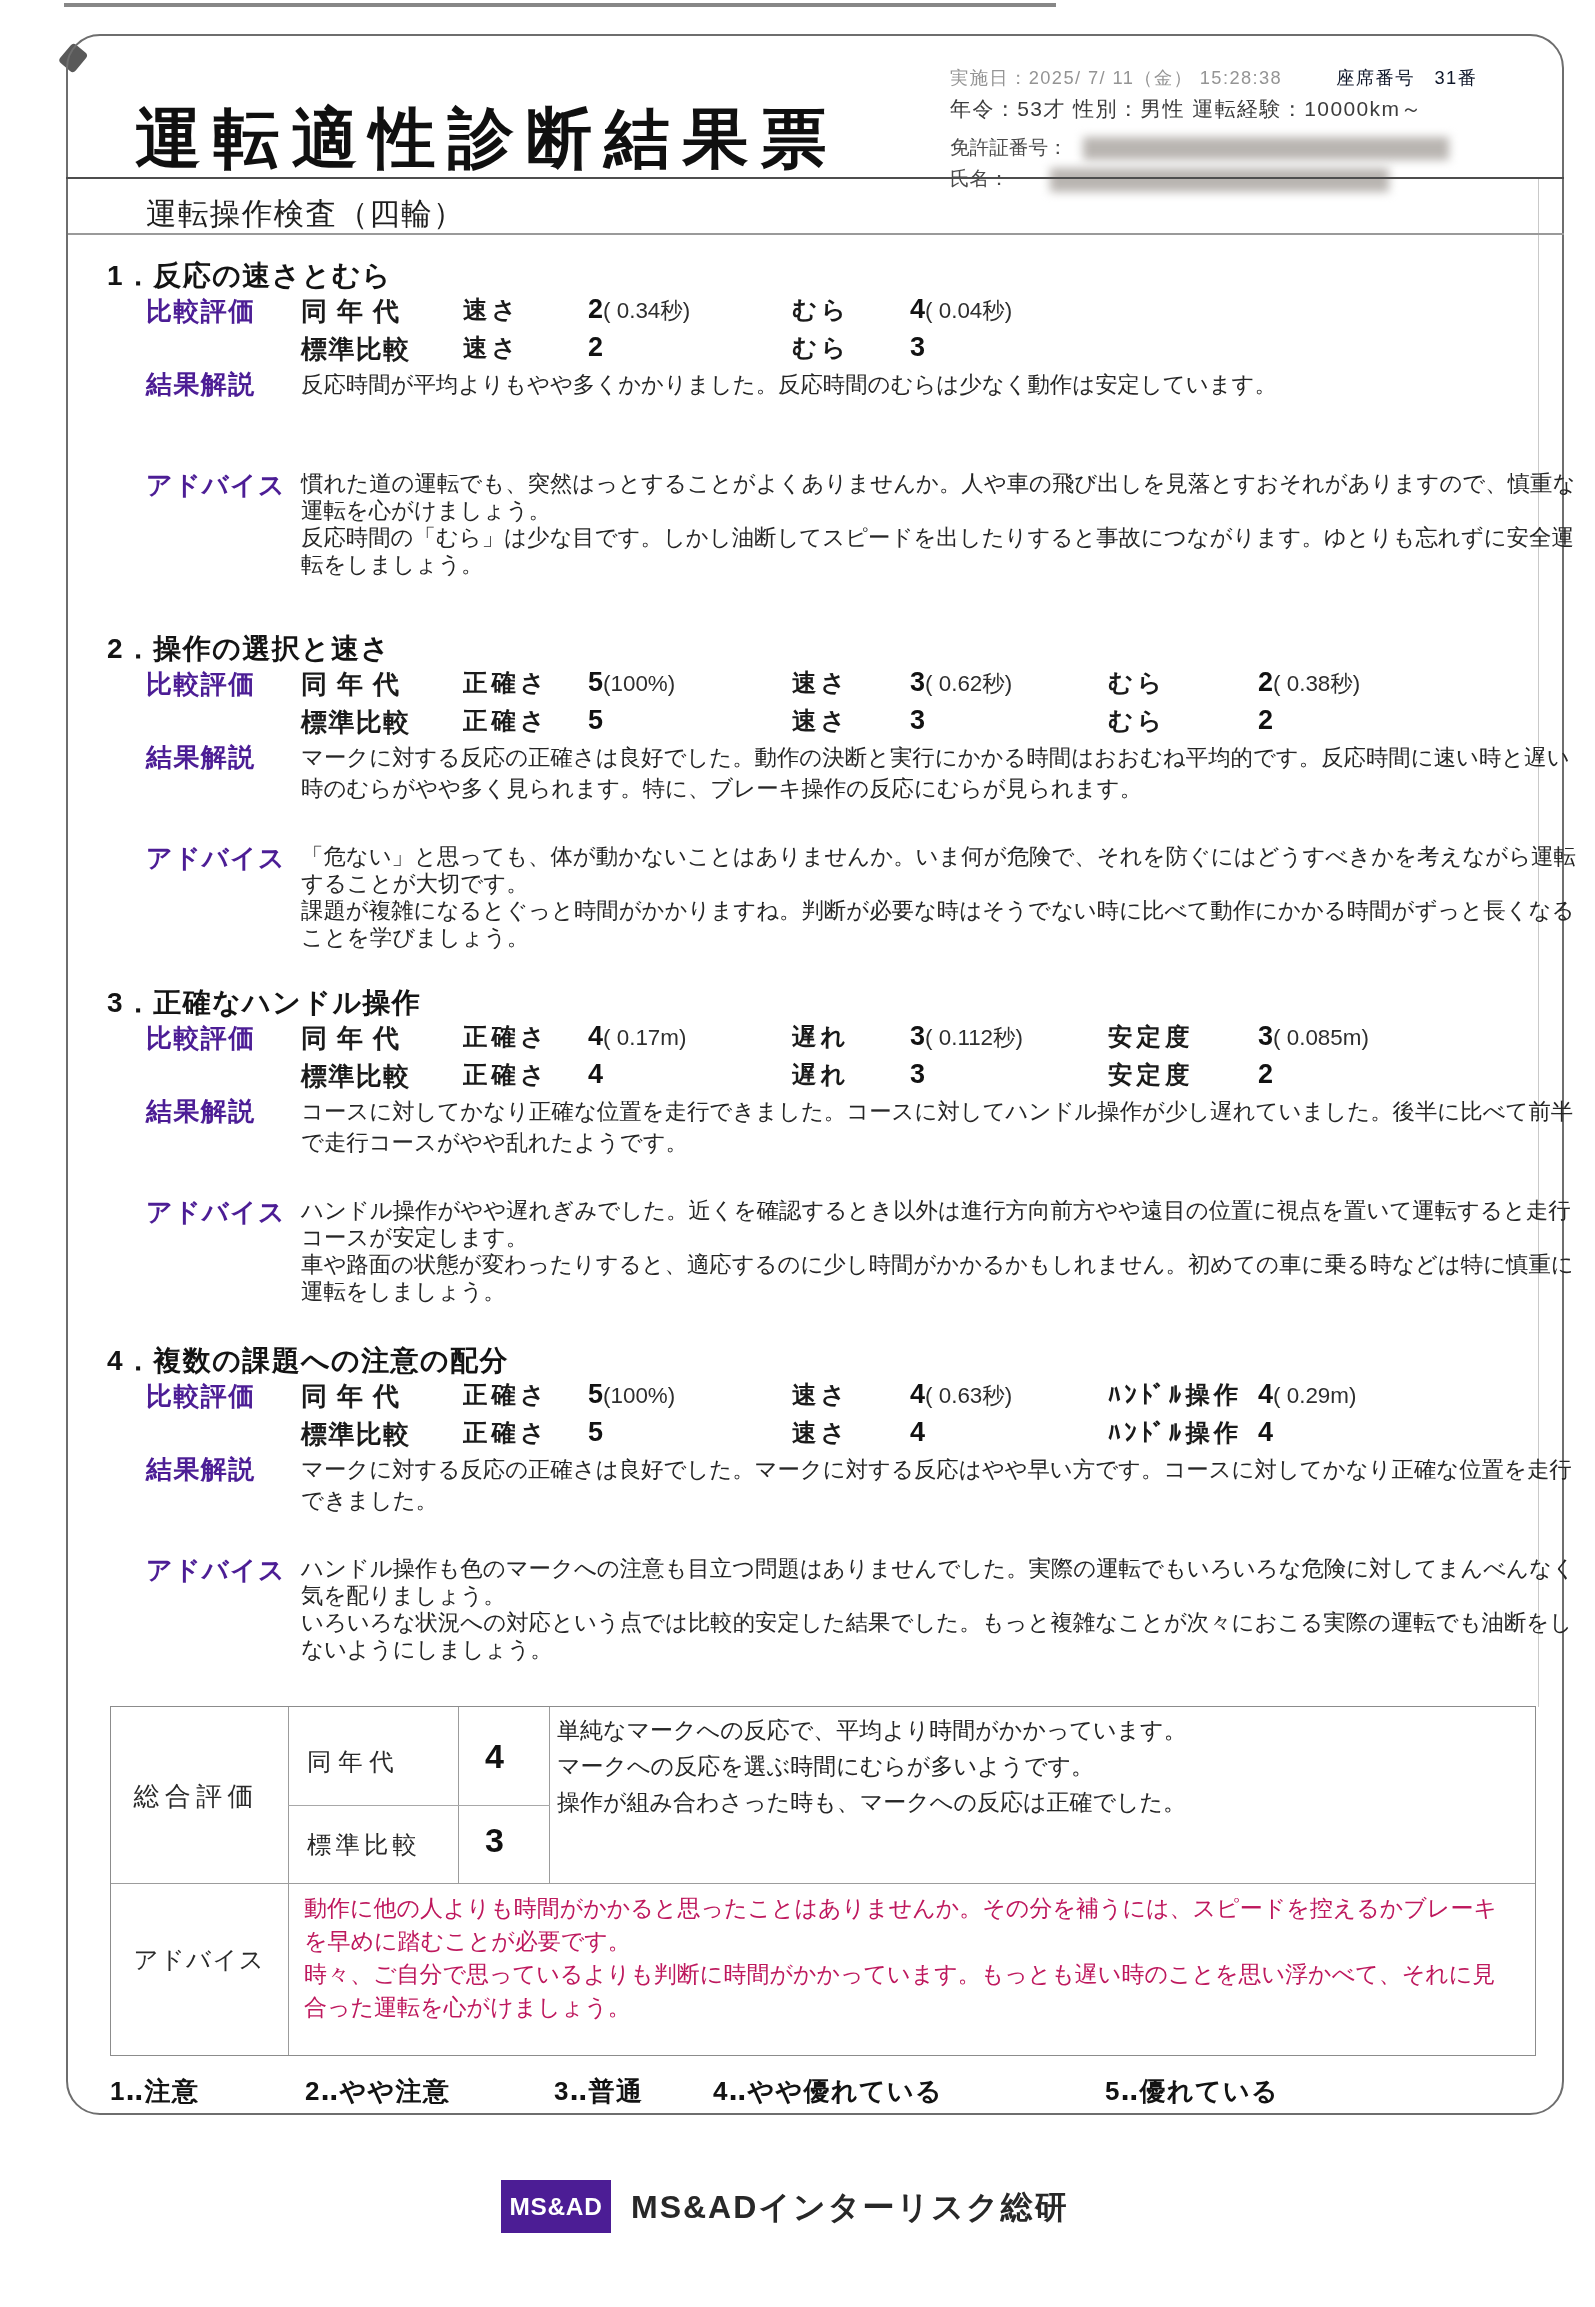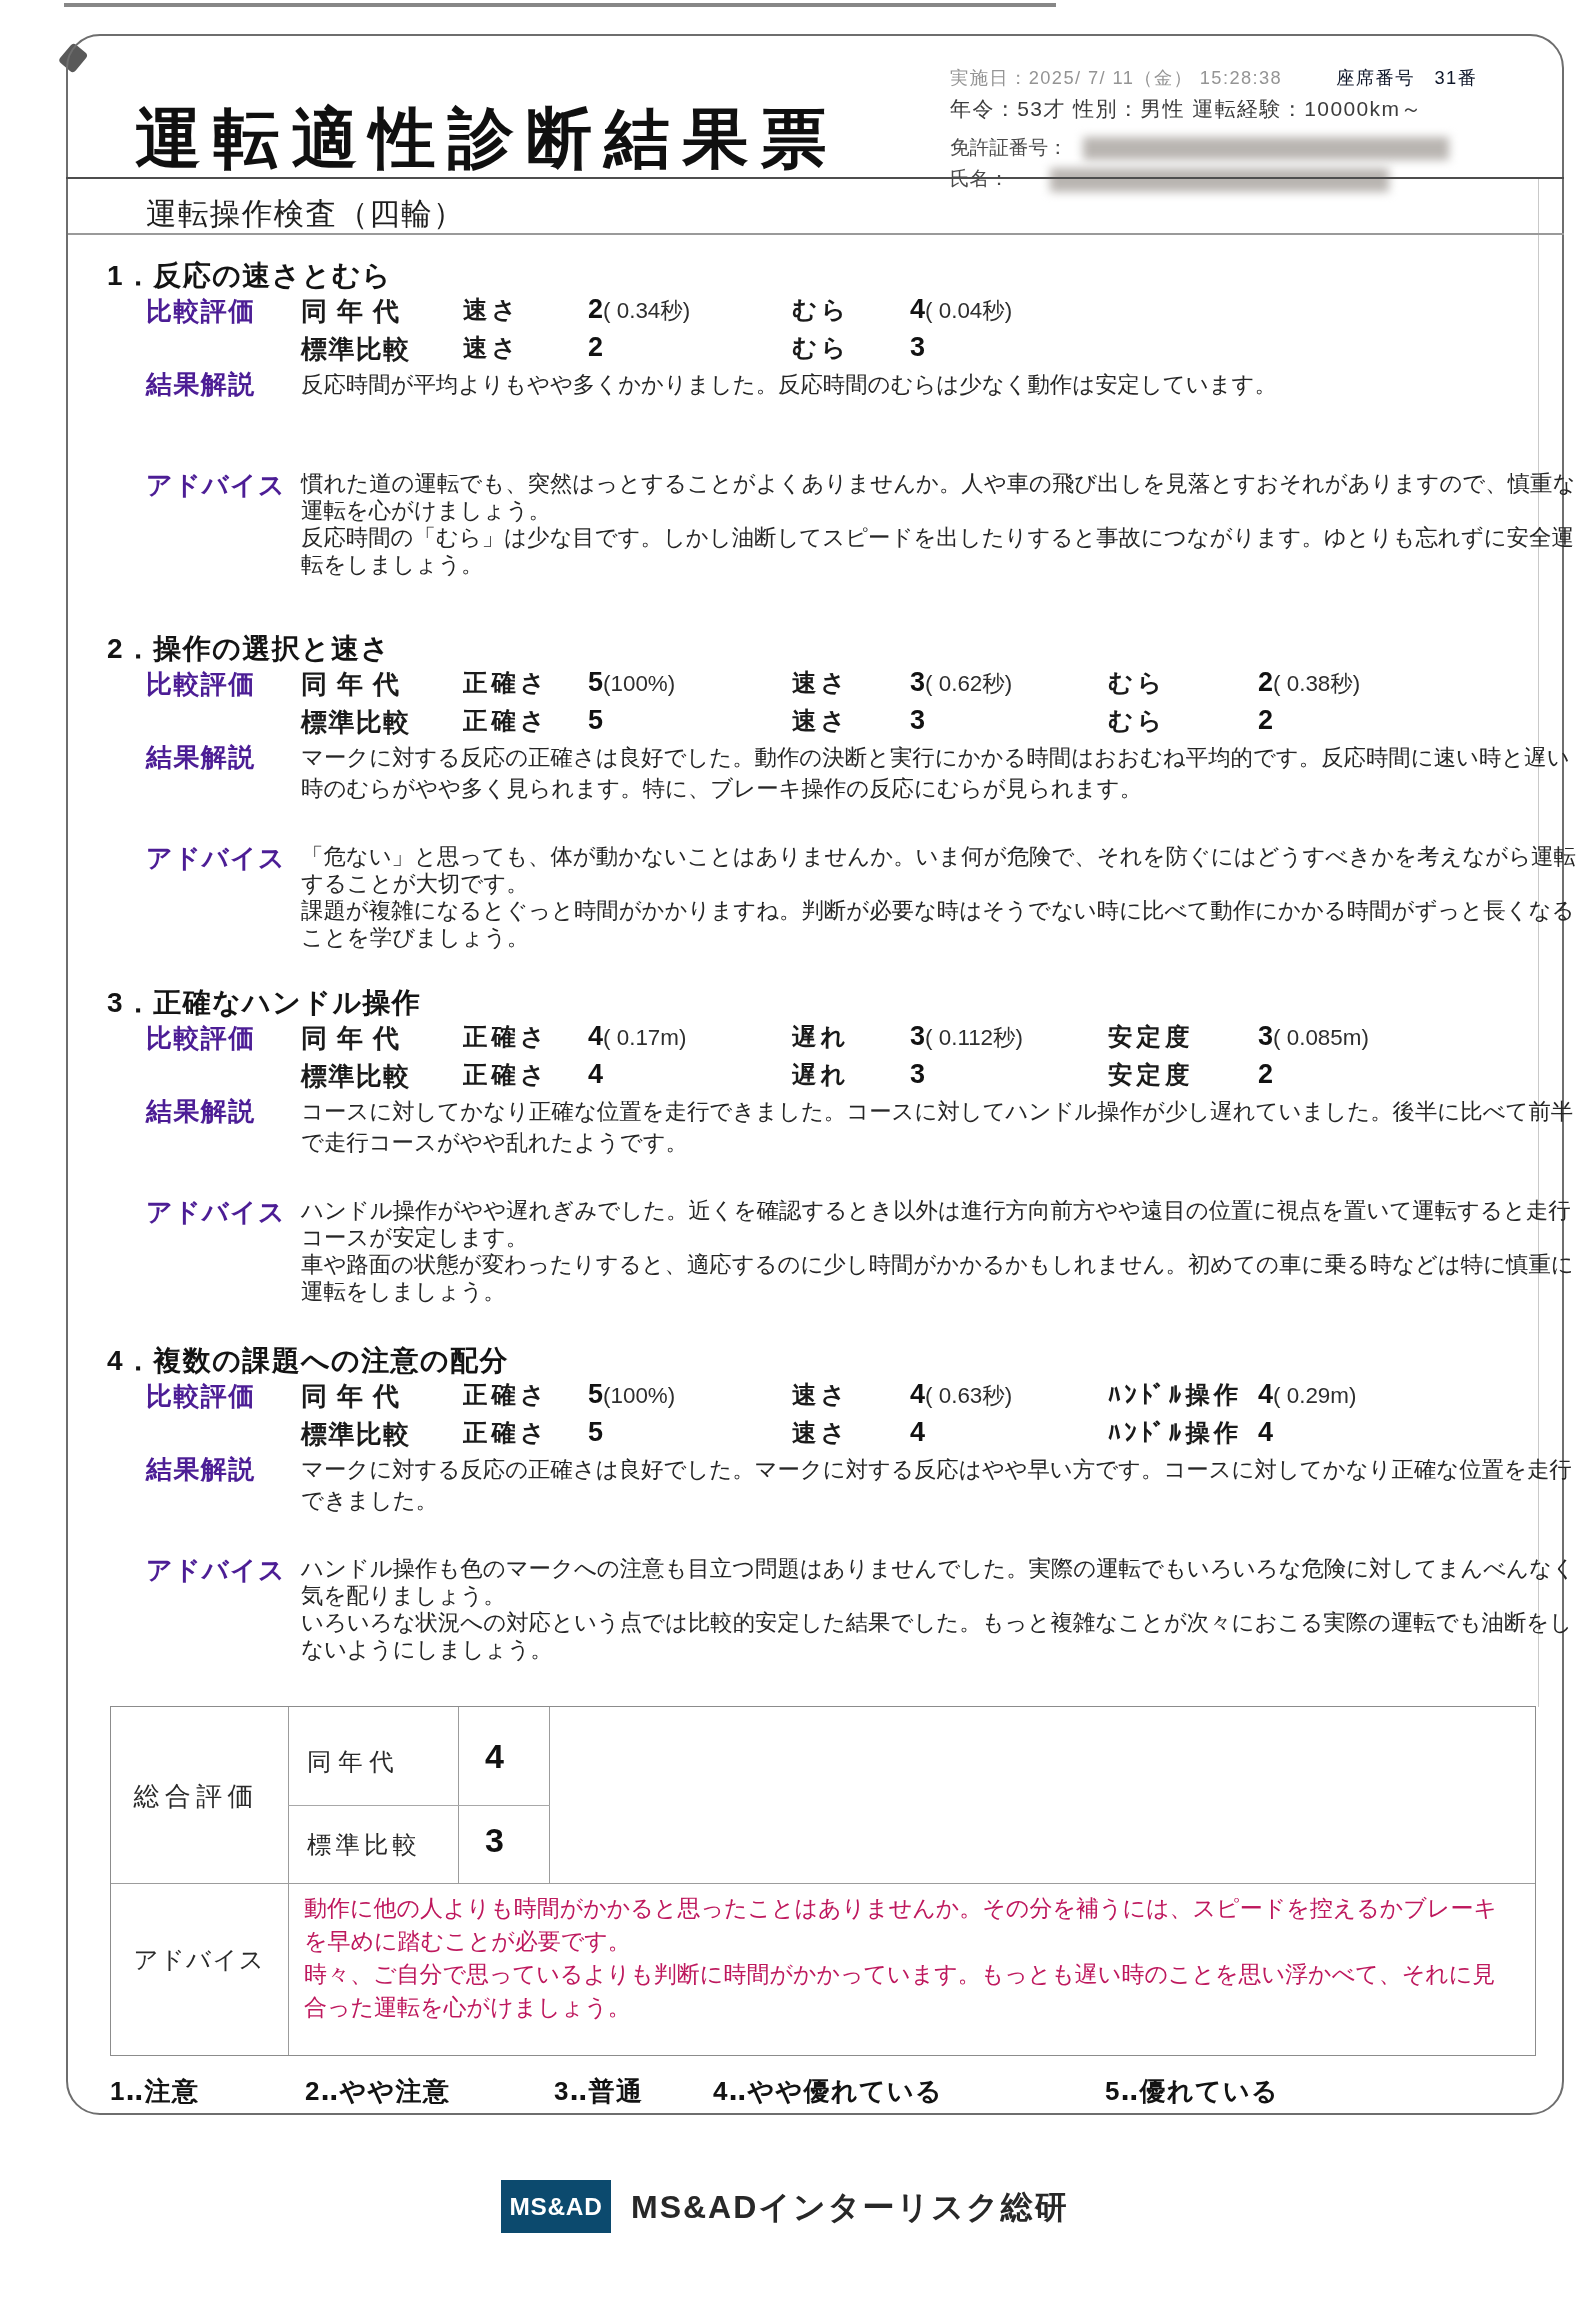--- a/index.html
+++ b/index.html
@@ -64,21 +64,21 @@
   .sum-comment{position:absolute;left:446px;top:5.4px;width:955px;font-size:23px;line-height:36px;color:#262626;white-space:pre-line;}
   .sum-adv-label{position:absolute;left:22.4px;top:237px;font-size:24.4px;color:#2a2a2a;letter-spacing:1.4px;white-space:nowrap;}
   .sum-adv-text{position:absolute;left:193px;top:185px;width:1212px;font-size:23px;line-height:33px;color:#be185d;white-space:pre-line;}
 
   
   .legend{position:absolute;left:0;top:2074px;width:1595px;height:33px;font-size:26px;font-weight:bold;color:#131313;}
   .legend span{position:absolute;white-space:nowrap;letter-spacing:1.4px;}
   .lg0{left:110px;} .lg1{left:305px;text-align:center;} .lg2{left:554px;} .lg3{left:697px;margin-left:16px;} .lg4{left:1076px;margin-left:29px;}
 
   
-  .footer-logo{position:absolute;left:501px;top:2180px;width:110px;height:53px;background:#0c4a6e;color:#fff;font-size:24.4px;font-weight:bold;text-align:center;line-height:53px;letter-spacing:0.7px;}
+  .footer-logo{position:absolute;left:501px;top:2180px;width:110px;height:53px;background:#4c1d95;color:#fff;font-size:24.4px;font-weight:bold;text-align:center;line-height:53px;letter-spacing:0.7px;}
   .footer-company{position:absolute;left:631px;top:2186px;font-size:32px;font-weight:bold;color:#282828;letter-spacing:2px;white-space:nowrap;}
 </style>
 </head>
 <body>
 
 <div class="page">
 
   <div class="scan-streak"></div>
   <div class="scan-blob"></div>
   <div class="frame"></div>
@@ -217,20 +217,23 @@
     <div class="sum-v1"></div>
     <div class="sum-v2"></div>
     <div class="sum-v3"></div>
     <div class="sum-h1"></div>
     <div class="sum-h2"></div>
     <span class="sum-label">総合評価</span>
     <span class="sum-grp1">同 年 代</span>
     <span class="sum-score1">4</span>
     <span class="sum-grp2">標準比較</span>
     <span class="sum-score2">3</span>
+    <div class="sum-comment">単純なマークへの反応で、平均より時間がかかっています。
+マークへの反応を選ぶ時間にむらが多いようです。
+操作が組み合わさった時も、マークへの反応は正確でした。</div>
     <span class="sum-adv-label">アドバイス</span>
     <div class="sum-adv-text">動作に他の人よりも時間がかかると思ったことはありませんか。その分を補うには、スピードを控えるかブレーキを早めに踏むことが必要です。
 時々、ご自分で思っているよりも判断に時間がかかっています。もっとも遅い時のことを思い浮かべて、それに見合った運転を心がけましょう。</div>
   </div>
 
   <div class="legend">
     <span class="lg0">1‥注意</span>
     <span class="lg1">2‥やや注意</span>
     <span class="lg2">3‥普通</span>
     <span class="lg3">4‥やや優れている</span>

